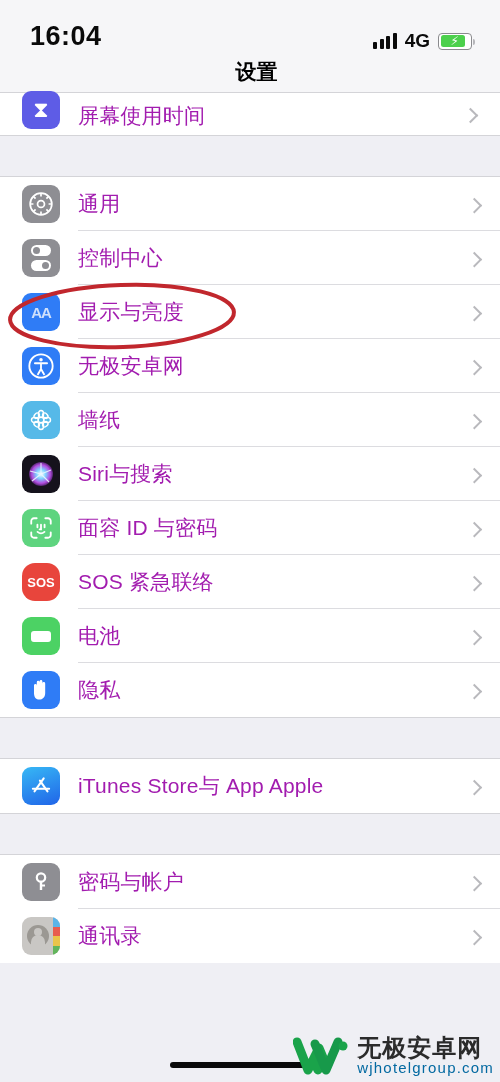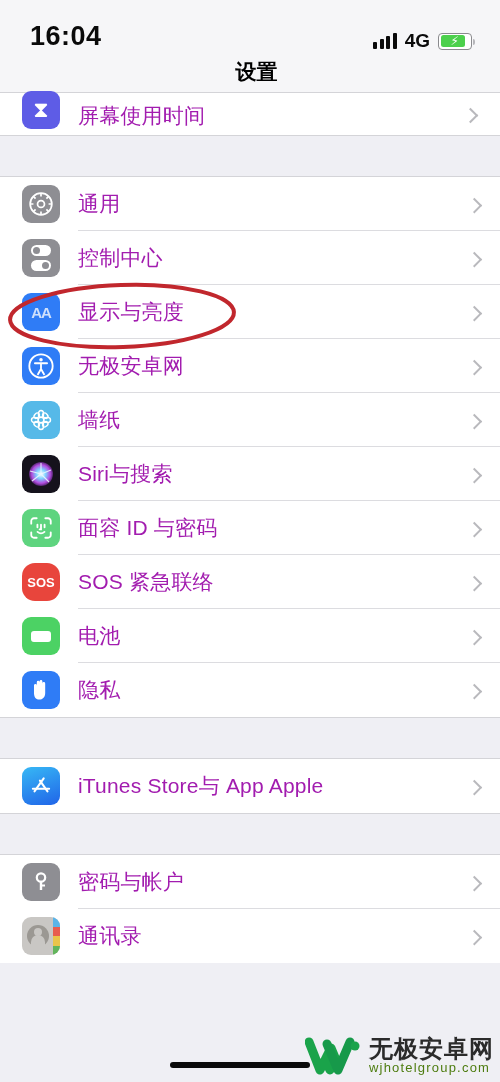--- a/index.html
+++ b/index.html
@@ -119,21 +119,21 @@
             border-radius:50%; background:#c9c7c4; }
 
   
   .annot{ position:absolute; pointer-events:none; }
 
   
   .watermark{ position:absolute; right:6px; bottom:6px; display:flex;
               align-items:center; gap:6px; }
   .wm-text{ display:flex; flex-direction:column; line-height:1.05; }
   .wm-main{ font-size:24px; font-weight:bold; color:#2b2b2b; letter-spacing:1px; }
-  .wm-sub{ font-size:13px; color:#4d7c0f; letter-spacing:1.2px; }
+  .wm-sub{ font-size:15px; color:#0369a1; letter-spacing:1.2px; }
 
   
   .home-ind{ position:absolute; left:170px; bottom:14px; width:140px; height:6px;
              background:#0a0a0a; border-radius:3px; }
 </style>
 </head>
 <body>
 
 <div id="screen">
 

